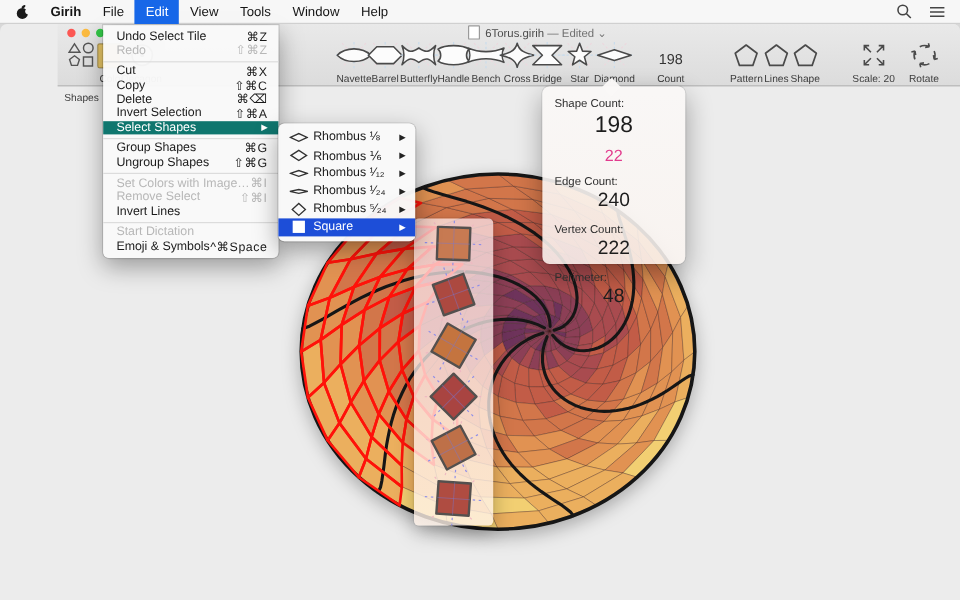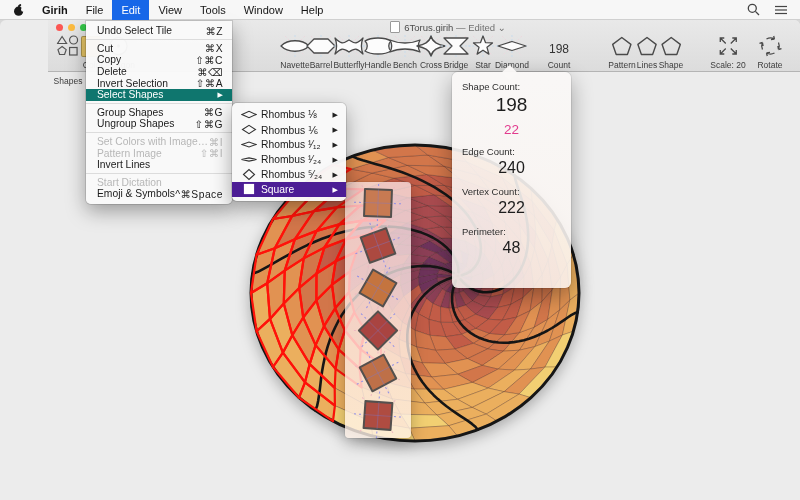--- a/index.html
+++ b/index.html
@@ -28,21 +28,21 @@
   .tb-item{position:absolute;top:13px;display:flex;flex-direction:column;align-items:center;
     transform:translateX(-50%);}
   .tb-ico{height:26px;display:flex;align-items:center;justify-content:center;}
   .tb-ico.pressed{background:#cccccc;border-radius:4px;padding:1px 7px;margin:-1px -7px;}
   .tb-label{font-size:8.5px;color:#3c3c3c;margin-top:1px;white-space:nowrap;}
   .tb-count{font-size:12px;color:#333;padding-top:6px;height:20px;}
   .swatch{width:22px;height:19px;background:#e9c766;border:1px solid rgba(0,0,0,0.25);border-radius:2px;}
   
   #torus-svg{position:absolute;left:0;top:52px;filter:drop-shadow(0 5px 7px rgba(0,0,0,0.28));}
   
-  #count-popover{position:absolute;left:452px;top:72px;width:119px;height:216px;z-index:12;
+  #count-popover{position:absolute;left:452px;top:72px;width:119px;height:148px;z-index:12;
     background:linear-gradient(rgba(250,248,247,0.93),rgba(250,244,240,0.88));
     border-radius:6px;box-shadow:0 8px 22px rgba(0,0,0,0.33),0 0 0 1px rgba(0,0,0,0.08);}
   #count-popover .arrow{position:absolute;left:52px;top:-5.5px;width:11px;height:11px;
     background:rgba(250,248,247,0.96);transform:rotate(45deg);border-radius:2px 0 0 0;}
   .pop-label{font-size:9.5px;color:#2e2e2e;text-align:left;padding-left:10px;margin-top:9px;}
   .pop-val{font-size:16px;color:#1d1d1d;text-align:center;margin-top:2px;}
   .pop-val.big{font-size:19px;}
   .pop-val.pink{font-size:13.5px;color:#e23b8e;margin-top:6px;}
   
   .menu-panel{position:absolute;background:rgba(249,249,249,0.97);
@@ -53,21 +53,21 @@
     font-size:10.3px;color:#1a1a1a;white-space:nowrap;}
   .menu-row .sc{margin-left:auto;color:#1a1a1a;letter-spacing:0.5px;}
   .menu-row.disabled, .menu-row.disabled .sc{color:#b7b7b7;}
   .menu-row.hl{background:#0f766e;color:#fff;}
   .menu-row.hl .sc,.menu-row.hl .arr{color:#fff;}
   .menu-row .arr{margin-left:auto;font-size:7px;color:#222;}
   .menu-sep{height:1px;background:#dcdcdc;margin:2.5px 0;}
   .sub-row{display:flex;align-items:center;height:15px;padding:0 8px 0 8px;
     font-size:10.3px;color:#1a1a1a;}
   .sub-row .ric{width:17px;display:flex;justify-content:center;margin-right:4px;}
-  .sub-row.hl{background:#4c1d95;color:#fff;}
+  .sub-row.hl{background:#1d4ed8;color:#fff;}
   
   #squares-strip{position:absolute;left:345px;top:182px;width:66px;height:256px;z-index:10;
     background:linear-gradient(rgba(255,238,240,0.72),rgba(255,242,232,0.8));
     border-radius:4px;box-shadow:0 6px 16px rgba(0,0,0,0.25),0 0 0 1px rgba(0,0,0,0.06);}
 </style>
 </head>
 <body>
 
 <div id="menubar">
   <span class="mb-item" style="padding:0 8px 0 13px;">
@@ -705,20 +705,24 @@
   <div class="pop-val">222</div>
   <div class="pop-label">Perimeter:</div>
   <div class="pop-val">48</div>
 </div>
 
 <div id="edit-menu" class="menu-panel">
     <div class="menu-row">
       <span>Undo Select Tile</span>
       <span class="sc">⌘Z</span>
     </div>
+    <div class="menu-row disabled">
+      <span>Redo</span>
+      <span class="sc">⇧⌘Z</span>
+    </div>
     <div class="menu-sep"></div>
     <div class="menu-row">
       <span>Cut</span>
       <span class="sc">⌘X</span>
     </div>
     <div class="menu-row">
       <span>Copy</span>
       <span class="sc">⇧⌘C</span>
     </div>
     <div class="menu-row">
@@ -741,21 +745,21 @@
     <div class="menu-row">
       <span>Ungroup Shapes</span>
       <span class="sc">⇧⌘G</span>
     </div>
     <div class="menu-sep"></div>
     <div class="menu-row disabled">
       <span>Set Colors with Image…</span>
       <span class="sc">⌘I</span>
     </div>
     <div class="menu-row disabled">
-      <span>Pattern Image</span>
+      <span>Remove Select</span>
       <span class="sc">⇧⌘I</span>
     </div>
     <div class="menu-row">
       <span>Invert Lines</span>
     </div>
     <div class="menu-sep"></div>
     <div class="menu-row disabled">
       <span>Start Dictation</span>
     </div>
     <div class="menu-row">

